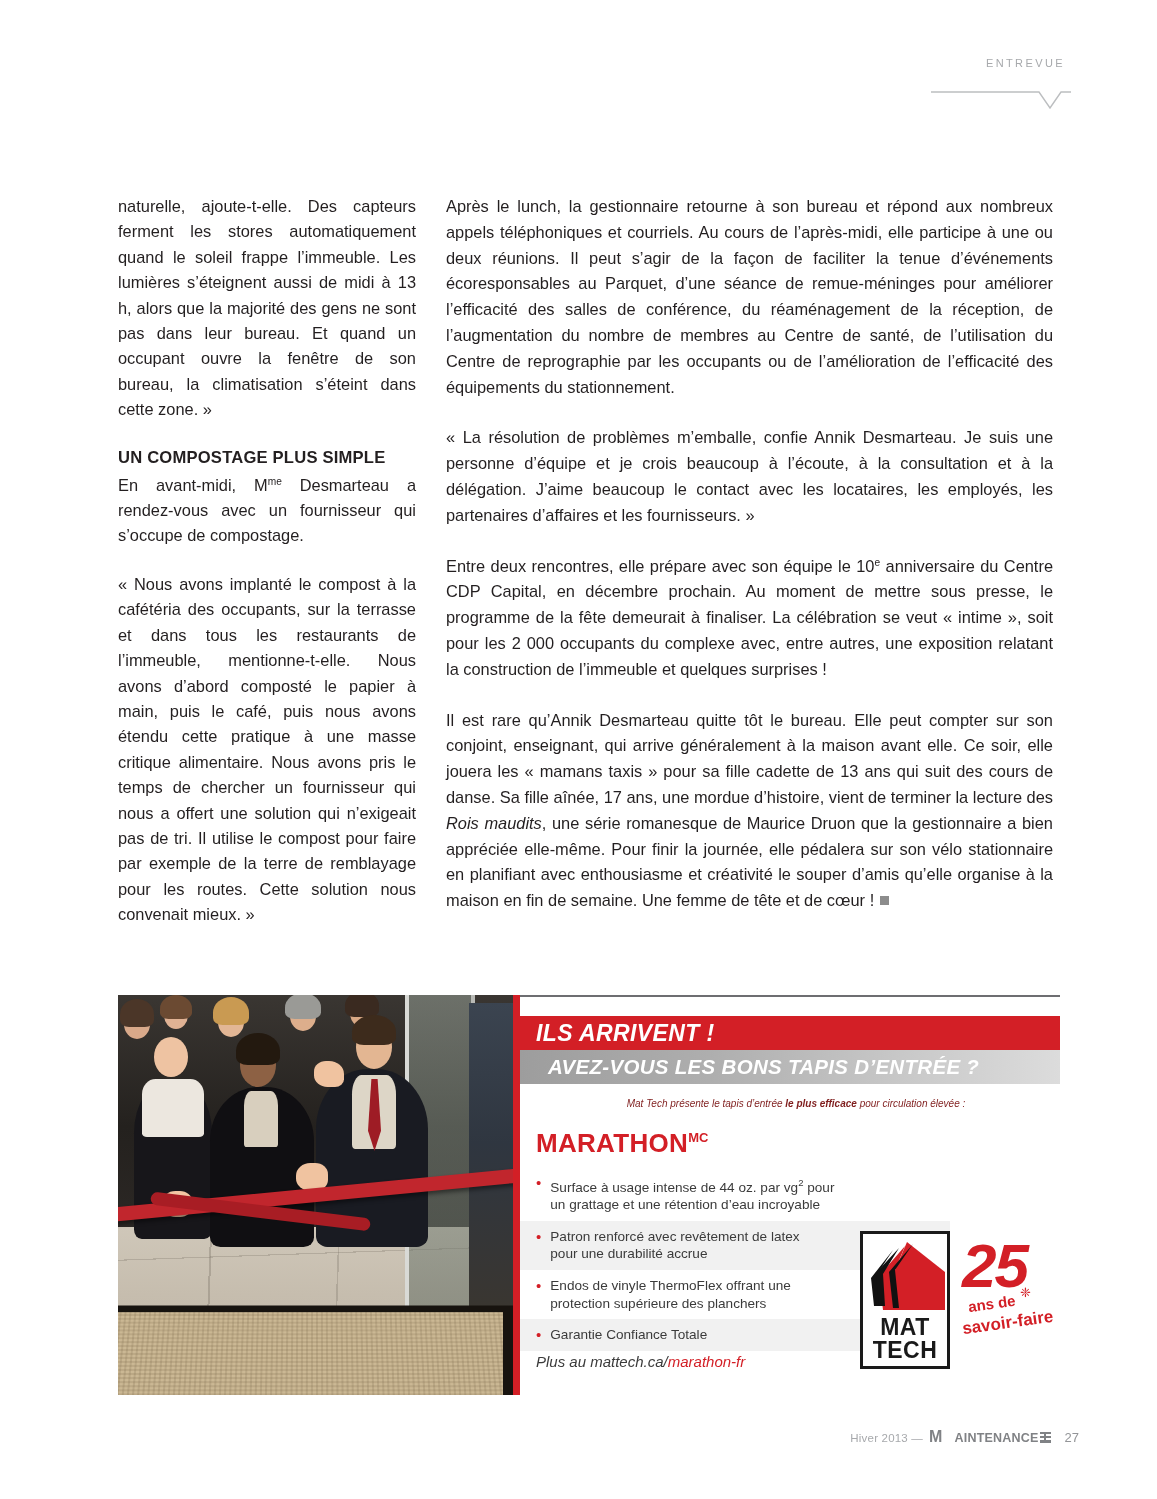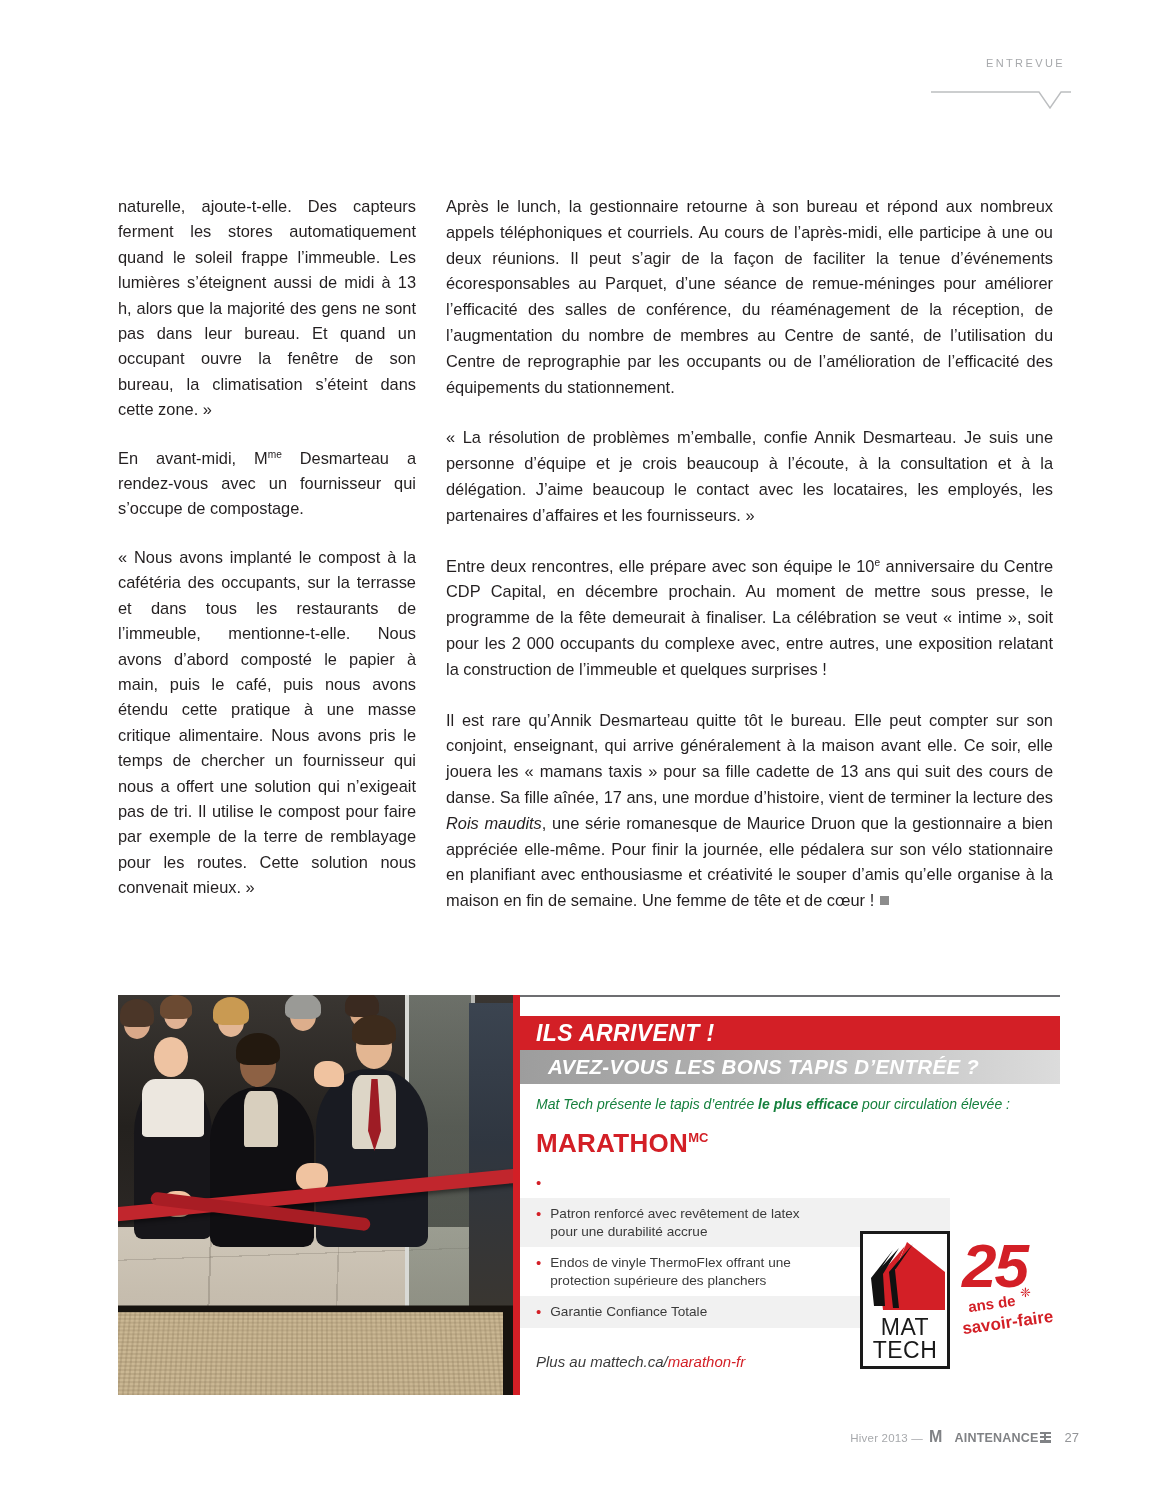--- a/index.html
+++ b/index.html
@@ -253,24 +253,25 @@
   }
   .ad-topline {
     position: absolute;
     left: 0; top: 0; width: 100%; height: 2px;
     background: #6d6e71;
   }
   .ad-lede {
     position: absolute;
     left: 16px; top: 100px;
     width: 520px;
-    font-size: 14px;
+    font-size: 10px;
     font-style: italic;
-    color: #15803d;
+    color: #7f1d1d;
     line-height: 18px;
+    text-align: center;
   }
   .ad-lede b { font-weight: bold; font-style: italic; }
   .brand {
     position: absolute;
     left: 16px; top: 133px;
     font-size: 26px;
     font-weight: bold;
     color: #d31f26;
     letter-spacing: 0.3px;
   }
@@ -322,21 +323,21 @@
     overflow: hidden;
   }
   .logo-roof {
     position: absolute;
     left: 6px; top: 6px; width: 78px; height: 72px;
   }
   .logo-word {
     position: absolute;
     left: 0; right: 0; bottom: 4px;
     text-align: center;
-    font-weight: normal;
+    font-weight: bold;
     font-size: 23px;
     line-height: 23px;
     letter-spacing: 0.5px;
     color: #1a1a1a;
   }
   .badge25 {
     position: absolute;
     left: 440px; top: 244px;
     width: 120px; height: 120px;
   }
@@ -419,20 +420,21 @@
 <div class="section-tag">
   <div class="section-tag-label">ENTREVUE</div>
 </div>
 <svg class="section-tag-rule" viewBox="0 0 140 22">
   <path d="M0 2 L108 2 L119 18 L130 2 L140 2" fill="none" stroke="#bcbec0" stroke-width="1.4"></path>
 </svg>
 
 <div class="col-left">
   <p class="para">naturelle, ajoute-t-elle. Des capteurs ferment les stores automatiquement quand le soleil frappe l’immeuble. Les lumières s’éteignent aussi de midi à 13 h, alors que la majorité des gens ne sont pas dans leur bureau. Et quand un occupant ouvre la fenêtre de son bureau, la climatisation s’éteint dans cette zone. »</p>
 
+  <h2 class="subhead">UN COMPOSTAGE PLUS SIMPLE</h2>
 
   <p class="para"><span>En avant-midi, M</span><sup class="ord">me</sup><span> Desmarteau a rendez-vous avec un fournisseur qui s’occupe de compostage.</span></p>
 
   <p class="para">« Nous avons implanté le compost à la cafétéria des occupants, sur la terrasse et dans tous les restaurants de l’immeuble, mentionne-t-elle. Nous avons d’abord composté le papier à main, puis le café, puis nous avons étendu cette pratique à une masse critique alimentaire. Nous avons pris le temps de chercher un fournisseur qui nous a offert une solution qui n’exigeait pas de tri. Il utilise le compost pour faire par exemple de la terre de remblayage pour les routes. Cette solution nous convenait mieux. »</p>
 </div>
 
 <div class="col-right">
   <p class="para">Après le lunch, la gestionnaire retourne à son bureau et répond aux nombreux appels téléphoniques et courriels. Au cours de l’après-midi, elle participe à une ou deux réunions. Il peut s’agir de la façon de faciliter la tenue d’événements écoresponsables au Parquet, d’une séance de remue-méninges pour améliorer l’efficacité des salles de conférence, du réaménagement de la réception, de l’augmentation du nombre de membres au Centre de santé, de l’utilisation du Centre de reprographie par les occupants ou de l’amélioration de l’efficacité des équipements du stationnement.</p>
 
   <p class="para">« La résolution de problèmes m’emballe, confie Annik Desmarteau. Je suis une personne d’équipe et je crois beaucoup à l’écoute, à la consultation et à la délégation. J’aime beaucoup le contact avec les locataires, les employés, les partenaires d’affaires et les fournisseurs. »</p>
@@ -509,20 +511,21 @@
       <span class="band-text">AVEZ-VOUS LES BONS TAPIS D’ENTRÉE ?</span>
     </div>
 
     <div class="ad-lede"><span>Mat Tech présente le tapis d’entrée </span><b>le plus efficace</b><span> pour circulation élevée :</span></div>
 
     <div class="brand"><span>MARATHON</span><sup>MC</sup></div>
 
     <div class="bullets">
       <div class="bullet-row">
         <span class="bullet-dot">•</span>
+        <span><span>Surface à usage intense de 44 oz. par vg</span><sup>2</sup><span> pour</span><br><span>un grattage et une rétention d’eau incroyable</span></span>
       </div>
       <div class="bullet-row alt">
         <span class="bullet-dot">•</span>
         <span><span>Patron renforcé avec revêtement de latex</span><br><span>pour une durabilité accrue</span></span>
       </div>
       <div class="bullet-row">
         <span class="bullet-dot">•</span>
         <span><span>Endos de vinyle ThermoFlex offrant une</span><br><span>protection supérieure des planchers</span></span>
       </div>
       <div class="bullet-row alt">

